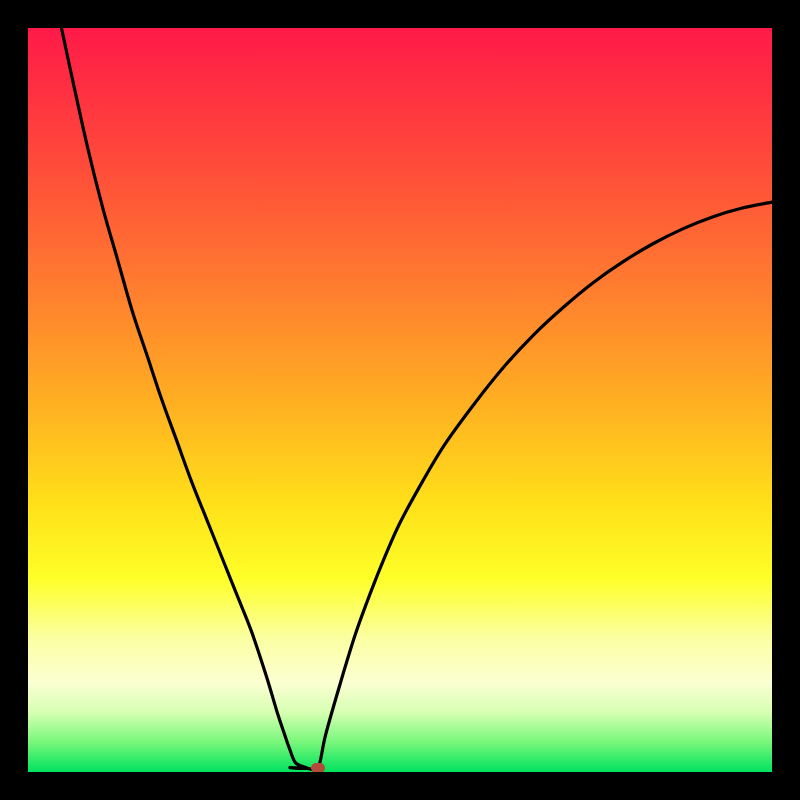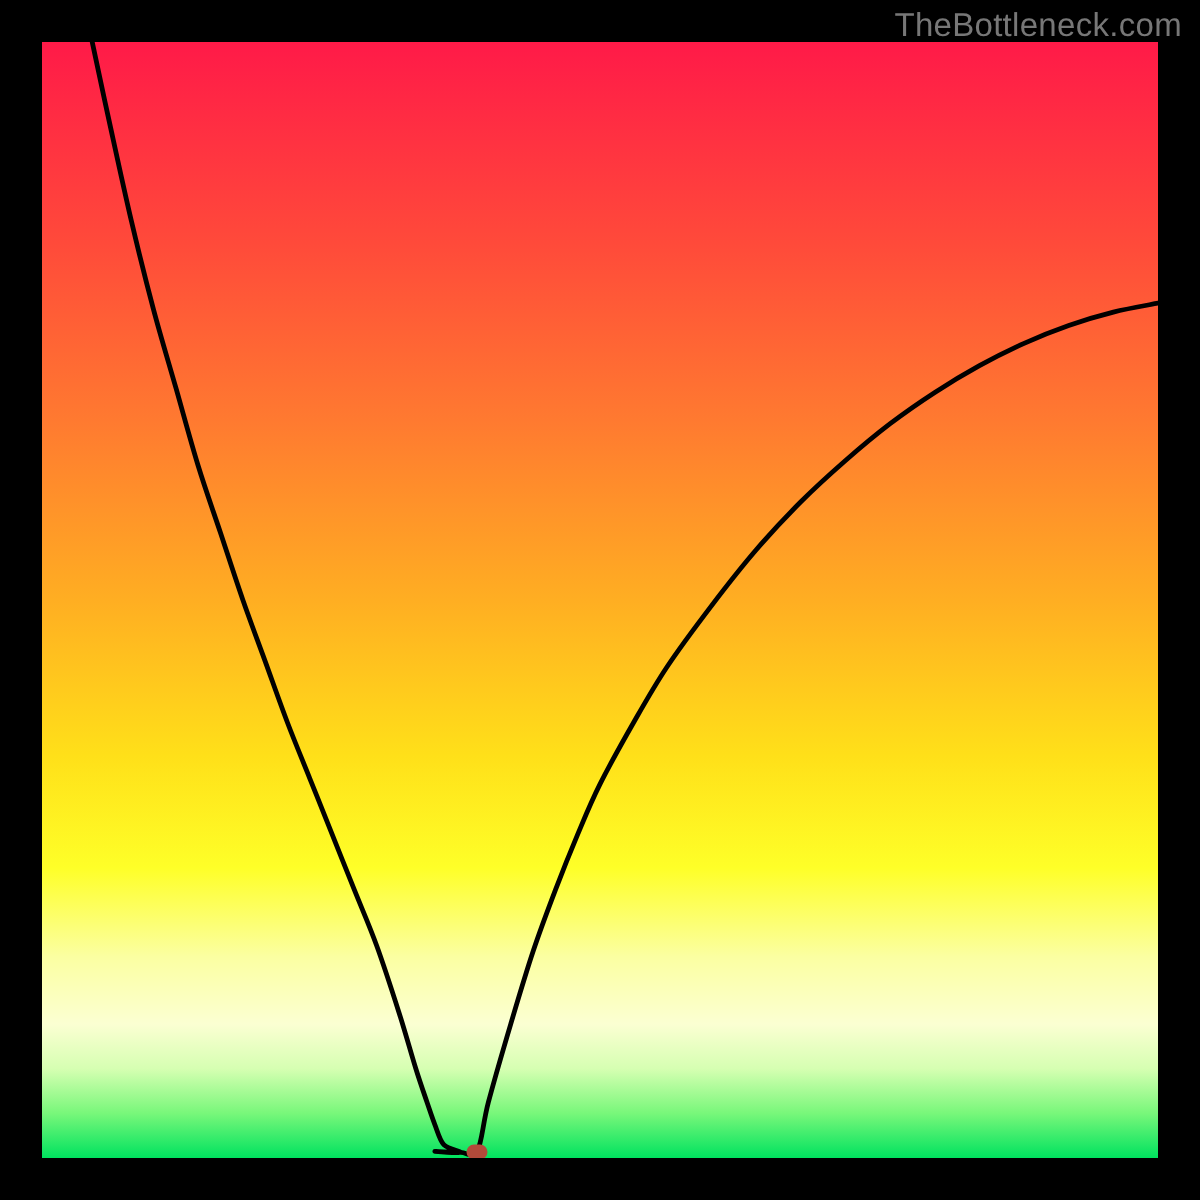--- a/index.html
+++ b/index.html
@@ -69,21 +69,20 @@
     height: 10px;
     background: #b24a3a;
     border-radius: 5px;
     transform: translate(-50%, -50%);
   }
 </style>
 </head>
 <body>
 
 <div class="frame">
-  <div class="watermark">TheBottleneck.com</div>
 
   <div class="plot-area">
     <div class="gradient"></div>
     <svg class="curve" viewBox="0 0 744 744" preserveAspectRatio="none">
       <path id="curve-path" d="M 33.48 0.00 C 35.34 8.68, 40.30 32.24, 44.64 52.08 C 48.98 71.92, 54.56 97.96, 59.52 119.04 C 64.48 140.12, 69.44 159.96, 74.40 178.56 C 79.36 197.16, 84.32 213.28, 89.28 230.64 C 94.24 248.00, 99.20 266.60, 104.16 282.72 C 109.12 298.84, 114.08 312.48, 119.04 327.36 C 124.00 342.24, 128.96 357.74, 133.92 372.00 C 138.88 386.26, 143.84 399.28, 148.80 412.92 C 153.76 426.56, 158.72 440.82, 163.68 453.84 C 168.64 466.86, 173.60 478.64, 178.56 491.04 C 183.52 503.44, 188.48 515.84, 193.44 528.24 C 198.40 540.64, 203.36 553.04, 208.32 565.44 C 213.28 577.84, 218.24 589.00, 223.20 602.64 C 228.16 616.28, 233.74 633.64, 238.08 647.28 C 242.42 660.92, 246.14 674.56, 249.24 684.48 C 252.34 694.40, 254.57 700.60, 256.68 706.80 C 258.79 713.00, 260.03 716.97, 261.89 721.68 C 263.75 726.39, 264.99 731.97, 267.84 735.07 C 270.69 738.17, 279.99 739.54, 279.00 740.28 C 278.01 741.02, 261.89 739.54, 261.89 739.54 C 261.89 739.54, 274.29 740.28, 279.00 740.28 C 283.71 740.28, 287.06 745.12, 290.16 739.54 C 293.26 733.96, 293.88 720.94, 297.60 706.80 C 301.32 692.66, 307.52 671.46, 312.48 654.72 C 317.44 637.98, 322.40 621.24, 327.36 606.36 C 332.32 591.48, 337.28 578.46, 342.24 565.44 C 347.20 552.42, 352.16 540.02, 357.12 528.24 C 362.08 516.46, 365.80 507.16, 372.00 494.76 C 378.20 482.36, 386.88 466.86, 394.32 453.84 C 401.76 440.82, 407.96 429.66, 416.64 416.64 C 425.32 403.62, 436.48 388.74, 446.40 375.72 C 456.32 362.70, 466.24 350.05, 476.16 338.52 C 486.08 326.99, 496.00 316.45, 505.92 306.53 C 515.84 296.61, 525.76 287.68, 535.68 279.00 C 545.60 270.32, 555.52 262.01, 565.44 254.45 C 575.36 246.88, 585.28 240.06, 595.20 233.62 C 605.12 227.17, 615.04 221.22, 624.96 215.76 C 634.88 210.30, 644.80 205.34, 654.72 200.88 C 664.64 196.42, 674.56 192.45, 684.48 188.98 C 694.40 185.50, 704.32 182.53, 714.24 180.05 C 724.16 177.57, 739.04 175.09, 744.00 174.10" fill="none" stroke="#000" stroke-width="3.2" stroke-linejoin="round" stroke-linecap="round"></path>
     </svg>
     <div id="marker" class="marker" style="left: 290.16px; top: 739.536px;"></div>
   </div>
 </div>
 

